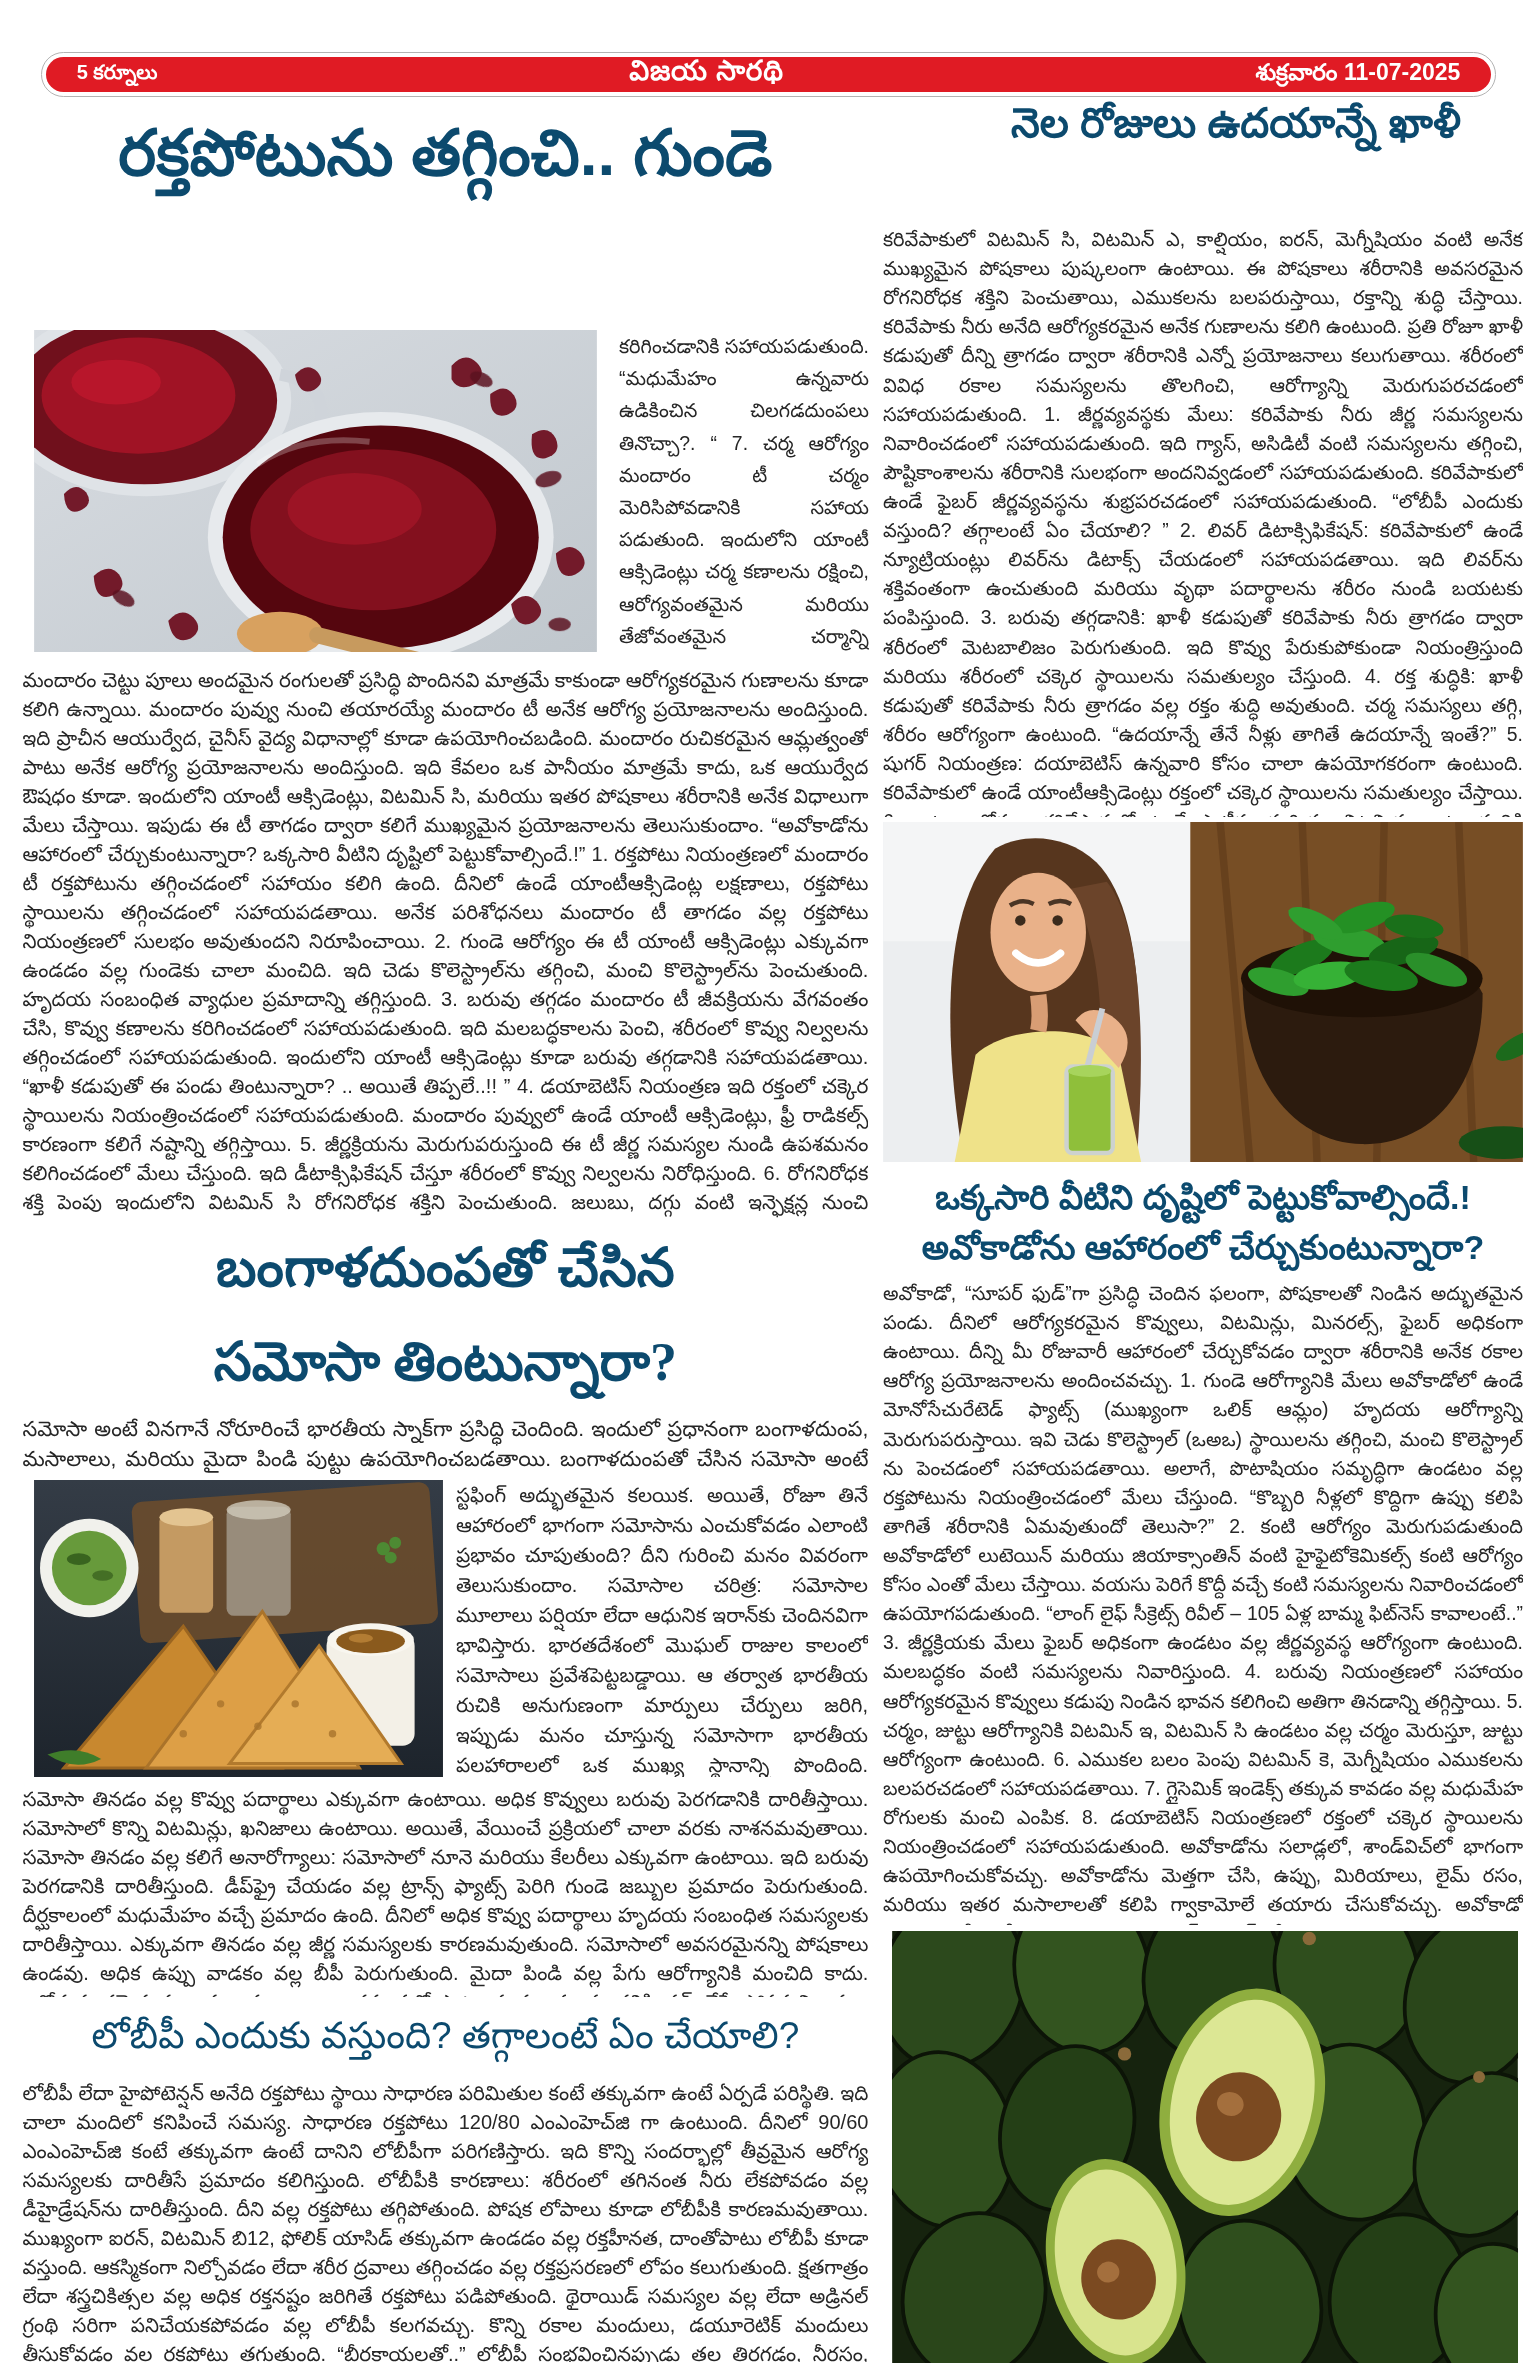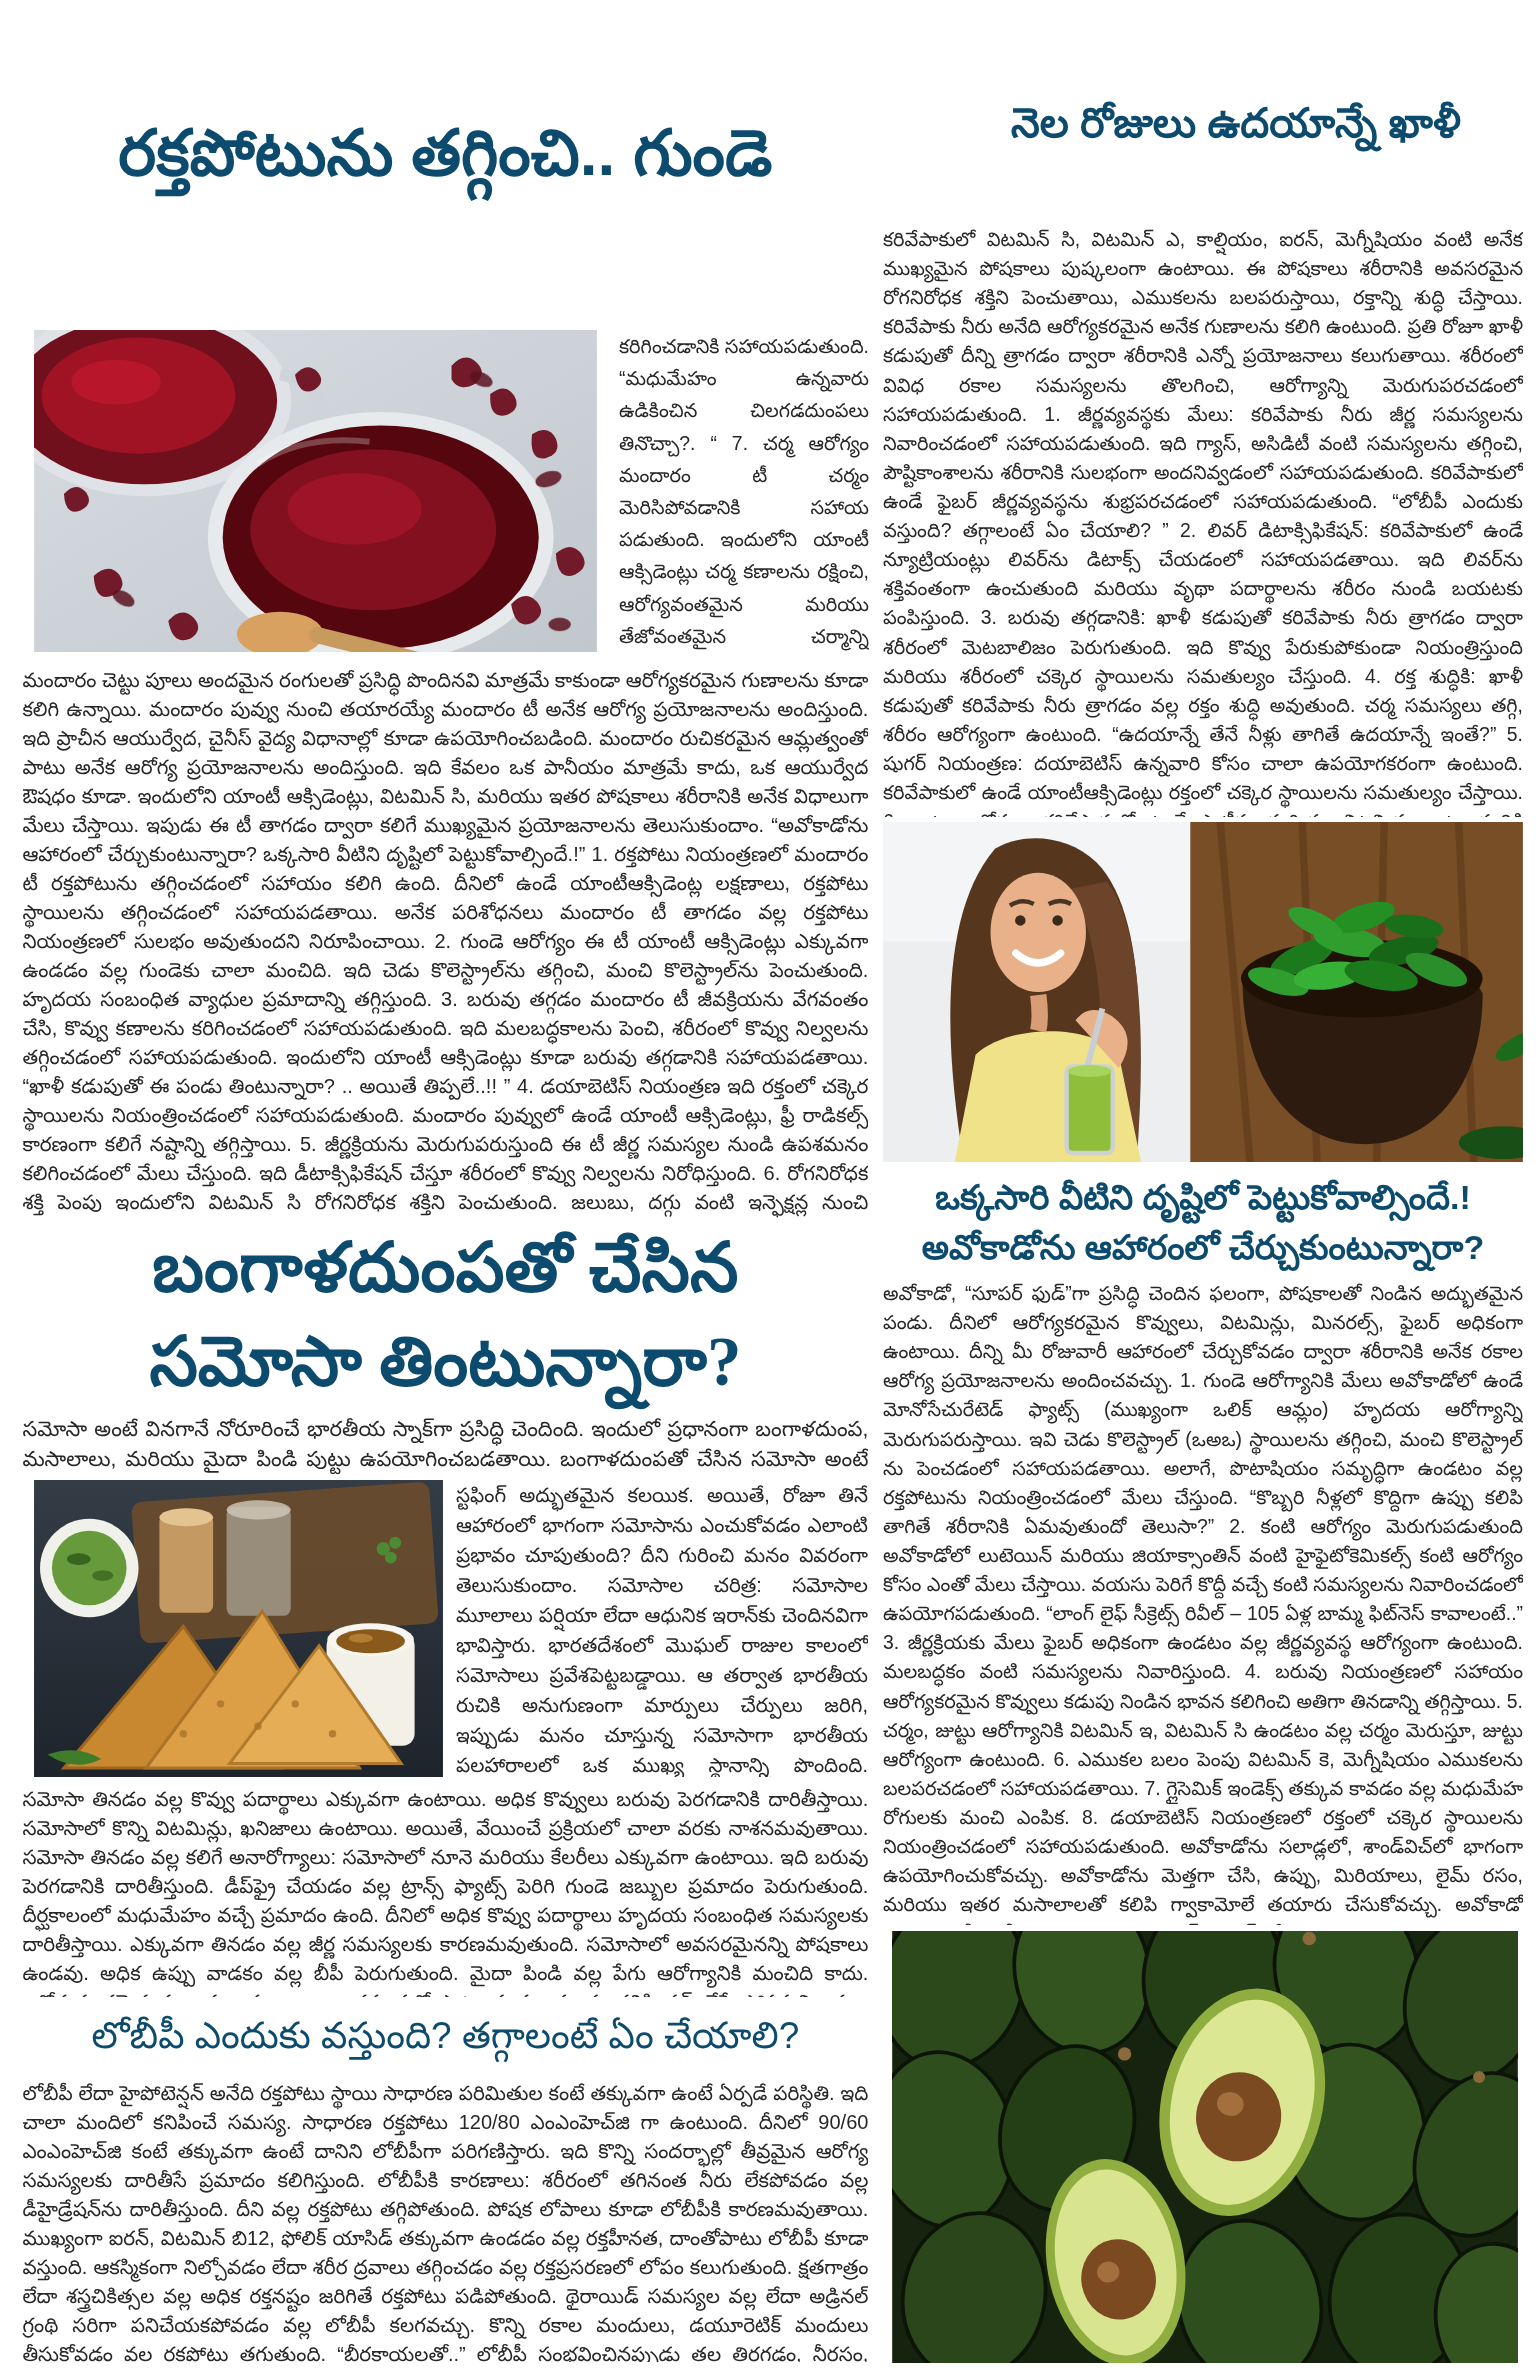--- a/index.html
+++ b/index.html
@@ -22,20 +22,27 @@
   .h-giant .ln{display:block;white-space:nowrap;}
   .serif-head{font-family:"Liberation Serif","DejaVu Serif",serif;}
   .bodytxt{color:#262626;}
   figure{margin:0;}
 </style>
 </head>
 <body>
 
 <div class="page">
 
+  <div class="abs masthead-outer">
+    <div class="masthead">
+      <span class="mh-left">5 కర్నూలు</span>
+      <span class="mh-center">విజయ సారథి</span>
+      <span class="mh-right">శుక్రవారం 11-07-2025</span>
+    </div>
+  </div>
 
   <div class="abs h-giant" style="left:22.4px;top:98px;width:846px;height:220px;font-size:64px;line-height:110px;">
     <span class="ln">రక్తపోటును తగ్గించి.. గుండె</span>
   </div>
 
   <figure class="abs" style="left:34px;top:330px;width:563px;height:322px;">
     <svg width="563" height="322" viewBox="0 0 755 432">
       <defs>
         <linearGradient id="teabg" x1="0" y1="0" x2="1" y2="1">
           <stop offset="0" stop-color="#d9dde2"></stop>
@@ -76,21 +83,21 @@
 
       <ellipse cx="330" cy="408" rx="58" ry="30" fill="#d8a15f"></ellipse>
       <rect x="372" y="396" width="190" height="22" rx="11" fill="#c79a5e" transform="rotate(14 372 396)"></rect>
     </svg>
   </figure>
 
   <div class="abs just clip bodytxt" style="left:619px;top:330px;width:250px;height:327px;font-size:19.4px;line-height:1.66;">కరిగించడానికి సహాయపడుతుంది. “మధుమేహం ఉన్నవారు ఉడికించిన చిలగడదుంపలు తినొచ్చా?. “ 7. చర్మ ఆరోగ్యం మందారం టీ చర్మం మెరిసిపోవడానికి సహాయ పడుతుంది. ఇందులోని యాంటీ ఆక్సిడెంట్లు చర్మ కణాలను రక్షించి, ఆరోగ్యవంతమైన మరియు తేజోవంతమైన చర్మాన్ని అందిస్తాయి. 8. ఒత్తిడి తగ్గింపు ఈ టీ తాగడం మానసిక ఒత్తిడిని తగ్గిస్తుంది. ఇది సహజమైన నరాల శాంతికారకంగా పనిచేస్తుంది, రాత్రిళ్లు మంచి నిద్ర కోసం ఇది ఉపయోగపడుతుంది.</div>
 
   <div class="abs just clip bodytxt" style="left:22.4px;top:666px;width:846px;height:552px;font-size:20px;line-height:1.45;">మందారం చెట్టు పూలు అందమైన రంగులతో ప్రసిద్ధి పొందినవి మాత్రమే కాకుండా ఆరోగ్యకరమైన గుణాలను కూడా కలిగి ఉన్నాయి. మందారం పువ్వు నుంచి తయారయ్యే మందారం టీ అనేక ఆరోగ్య ప్రయోజనాలను అందిస్తుంది. ఇది ప్రాచీన ఆయుర్వేద, చైనీస్ వైద్య విధానాల్లో కూడా ఉపయోగించబడింది. మందారం రుచికరమైన ఆమ్లత్వంతో పాటు అనేక ఆరోగ్య ప్రయోజనాలను అందిస్తుంది. ఇది కేవలం ఒక పానీయం మాత్రమే కాదు, ఒక ఆయుర్వేద ఔషధం కూడా. ఇందులోని యాంటీ ఆక్సిడెంట్లు, విటమిన్ సి, మరియు ఇతర పోషకాలు శరీరానికి అనేక విధాలుగా మేలు చేస్తాయి. ఇపుడు ఈ టీ తాగడం ద్వారా కలిగే ముఖ్యమైన ప్రయోజనాలను తెలుసుకుందాం. “అవోకాడోను ఆహారంలో చేర్చుకుంటున్నారా? ఒక్కసారి వీటిని దృష్టిలో పెట్టుకోవాల్సిందే.!” 1. రక్తపోటు నియంత్రణలో మందారం టీ రక్తపోటును తగ్గించడంలో సహాయం కలిగి ఉంది. దీనిలో ఉండే యాంటీఆక్సిడెంట్ల లక్షణాలు, రక్తపోటు స్థాయిలను తగ్గించడంలో సహాయపడతాయి. అనేక పరిశోధనలు మందారం టీ తాగడం వల్ల రక్తపోటు నియంత్రణలో సులభం అవుతుందని నిరూపించాయి. 2. గుండె ఆరోగ్యం ఈ టీ యాంటీ ఆక్సిడెంట్లు ఎక్కువగా ఉండడం వల్ల గుండెకు చాలా మంచిది. ఇది చెడు కొలెస్ట్రాల్‌ను తగ్గించి, మంచి కొలెస్ట్రాల్‌ను పెంచుతుంది. హృదయ సంబంధిత వ్యాధుల ప్రమాదాన్ని తగ్గిస్తుంది. 3. బరువు తగ్గడం మందారం టీ జీవక్రియను వేగవంతం చేసి, కొవ్వు కణాలను కరిగించడంలో సహాయపడుతుంది. ఇది మలబద్ధకాలను పెంచి, శరీరంలో కొవ్వు నిల్వలను తగ్గించడంలో సహాయపడుతుంది. ఇందులోని యాంటీ ఆక్సిడెంట్లు కూడా బరువు తగ్గడానికి సహాయపడతాయి. “ఖాళీ కడుపుతో ఈ పండు తింటున్నారా? .. అయితే తిప్పలే..!! ” 4. డయాబెటిస్ నియంత్రణ ఇది రక్తంలో చక్కెర స్థాయిలను నియంత్రించడంలో సహాయపడుతుంది. మందారం పువ్వులో ఉండే యాంటీ ఆక్సిడెంట్లు, ఫ్రీ రాడికల్స్ కారణంగా కలిగే నష్టాన్ని తగ్గిస్తాయి. 5. జీర్ణక్రియను మెరుగుపరుస్తుంది ఈ టీ జీర్ణ సమస్యల నుండి ఉపశమనం కలిగించడంలో మేలు చేస్తుంది. ఇది డీటాక్సిఫికేషన్ చేస్తూ శరీరంలో కొవ్వు నిల్వలను నిరోధిస్తుంది. 6. రోగనిరోధక శక్తి పెంపు ఇందులోని విటమిన్ సి రోగనిరోధక శక్తిని పెంచుతుంది. జలుబు, దగ్గు వంటి ఇన్ఫెక్షన్ల నుంచి రక్షించడంలో కీలకంగా ఉంటుంది. మందారం టీ జీవక్రియను వేగవంతం చేసి, కొవ్వు కణాలను భాగంగా మిళిత మవ్వాలి.</div>
 
-  <div class="abs h-giant serif-head" style="left:22.4px;top:1221px;width:846px;height:186px;font-size:69px;line-height:94px;font-weight:700;">
+  <div class="abs h-giant serif-head" style="left:22.4px;top:1221px;width:846px;height:186px;font-size:54px;line-height:94px;font-weight:700;">
     <span class="ln">బంగాళదుంపతో చేసిన</span>
     <span class="ln">సమోసా తింటున్నారా?</span>
   </div>
 
   <div class="abs just clip bodytxt" style="left:22.4px;top:1414px;width:846px;height:63px;font-size:21px;line-height:1.45;">సమోసా అంటే వినగానే నోరూరించే భారతీయ స్నాక్‌గా ప్రసిద్ధి చెందింది. ఇందులో ప్రధానంగా బంగాళదుంప, మసాలాలు, మరియు మైదా పిండి పుట్టు ఉపయోగించబడతాయి. బంగాళదుంపతో చేసిన సమోసా అంటే ఎవరికైనా నోరూరించే స్నాక్. క్రిస్పీ కవర్‌లో మసాలాదారు బంగాళదుంప</div>
 
   <figure class="abs" style="left:34px;top:1480px;width:409px;height:297px;">
     <svg width="409" height="297" viewBox="0 0 548 398">
       <defs>
         <linearGradient id="smbg" x1="0" y1="0" x2="0" y2="1">

